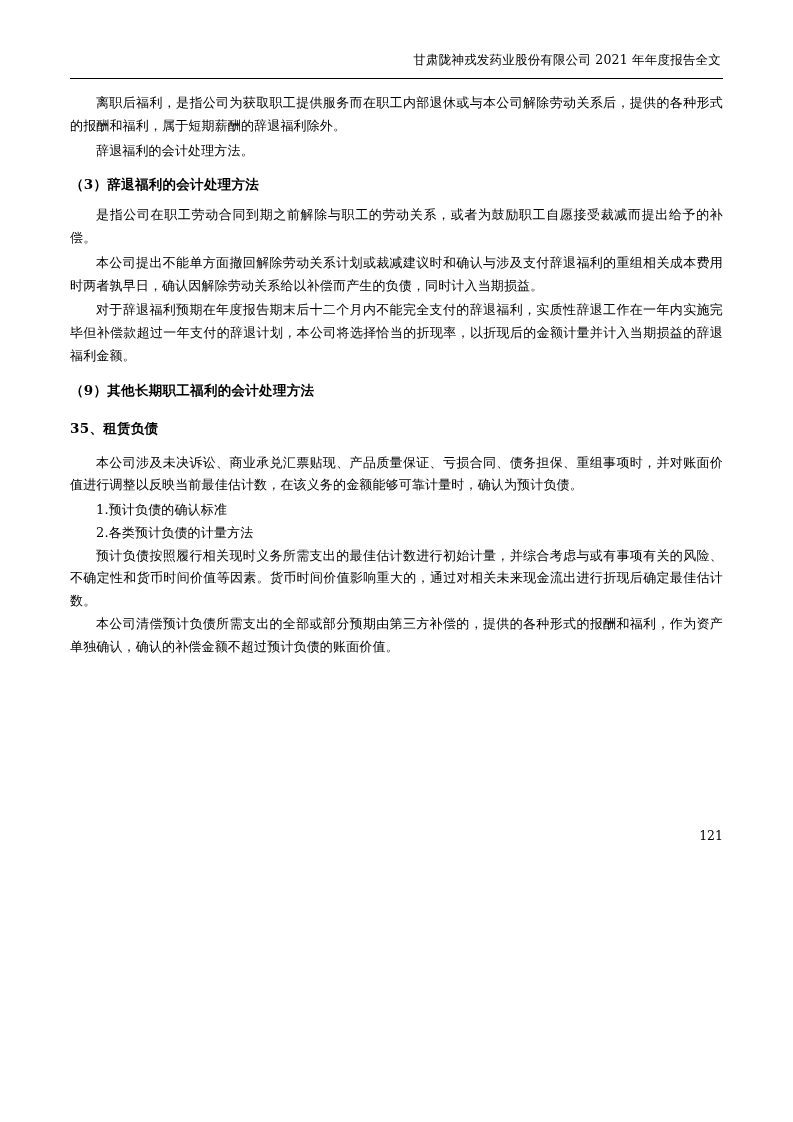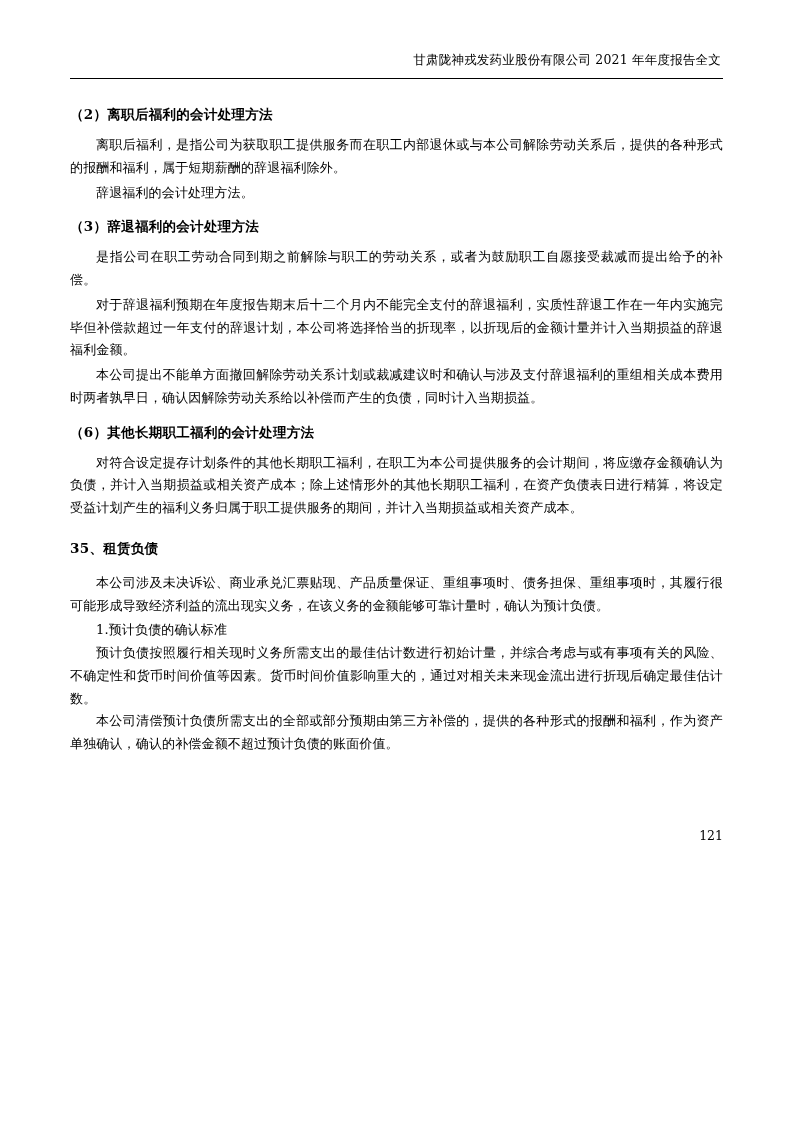--- a/index.html
+++ b/index.html
@@ -72,35 +72,34 @@
 </head>
 <body>
 
 <div class="page">
 
   <div class="header">甘肃陇神戎发药业股份有限公司 2021 年年度报告全文</div>
   <div class="header-rule"></div>
 
   <div class="content">
 
-    <div class="h-sub">（2）离职后福利的会计处理方法</div>
     <p class="body">离职后福利，是指公司为获取职工提供服务而在职工内部退休或与本公司解除劳动关系后，提供的各种形式的报酬和福利，属于短期薪酬的辞退福利除外。</p>
     <p class="body">辞退福利的会计处理方法。</p>
 
     <div class="h-sub">（3）辞退福利的会计处理方法</div>
     <p class="body">是指公司在职工劳动合同到期之前解除与职工的劳动关系，或者为鼓励职工自愿接受裁减而提出给予的补偿。</p>
+    <p class="body">本公司提出不能单方面撤回解除劳动关系计划或裁减建议时和确认与涉及支付辞退福利的重组相关成本费用时两者孰早日，确认因解除劳动关系给以补偿而产生的负债，同时计入当期损益。</p>
     <p class="body">对于辞退福利预期在年度报告期末后十二个月内不能完全支付的辞退福利，实质性辞退工作在一年内实施完毕但补偿款超过一年支付的辞退计划，本公司将选择恰当的折现率，以折现后的金额计量并计入当期损益的辞退福利金额。</p>
-    <p class="body">本公司提出不能单方面撤回解除劳动关系计划或裁减建议时和确认与涉及支付辞退福利的重组相关成本费用时两者孰早日，确认因解除劳动关系给以补偿而产生的负债，同时计入当期损益。</p>
 
-    <div class="h-sub">（6）其他长期职工福利的会计处理方法</div>
-    <p class="body">对符合设定提存计划条件的其他长期职工福利，在职工为本公司提供服务的会计期间，将应缴存金额确认为负债，并计入当期损益或相关资产成本；除上述情形外的其他长期职工福利，在资产负债表日进行精算，将设定受益计划产生的福利义务归属于职工提供服务的期间，并计入当期损益或相关资产成本。</p>
+    <div class="h-sub">（9）其他长期职工福利的会计处理方法</div>
 
     <div class="h-num">35、租赁负债</div>
 
-    <p class="body">本公司涉及未决诉讼、商业承兑汇票贴现、产品质量保证、重组事项时、债务担保、重组事项时，其履行很可能形成导致经济利益的流出现实义务，在该义务的金额能够可靠计量时，确认为预计负债。</p>
+    <p class="body">本公司涉及未决诉讼、商业承兑汇票贴现、产品质量保证、亏损合同、债务担保、重组事项时，并对账面价值进行调整以反映当前最佳估计数，在该义务的金额能够可靠计量时，确认为预计负债。</p>
     <p class="body tight">1.预计负债的确认标准</p>
+    <p class="body tight">2.各类预计负债的计量方法</p>
     <p class="body tight">预计负债按照履行相关现时义务所需支出的最佳估计数进行初始计量，并综合考虑与或有事项有关的风险、不确定性和货币时间价值等因素。货币时间价值影响重大的，通过对相关未来现金流出进行折现后确定最佳估计数。</p>
     <p class="body tight">本公司清偿预计负债所需支出的全部或部分预期由第三方补偿的，提供的各种形式的报酬和福利，作为资产单独确认，确认的补偿金额不超过预计负债的账面价值。</p>
 
   </div>
 
   <div class="pagenum">121</div>
 </div>
 
 </body></html>

